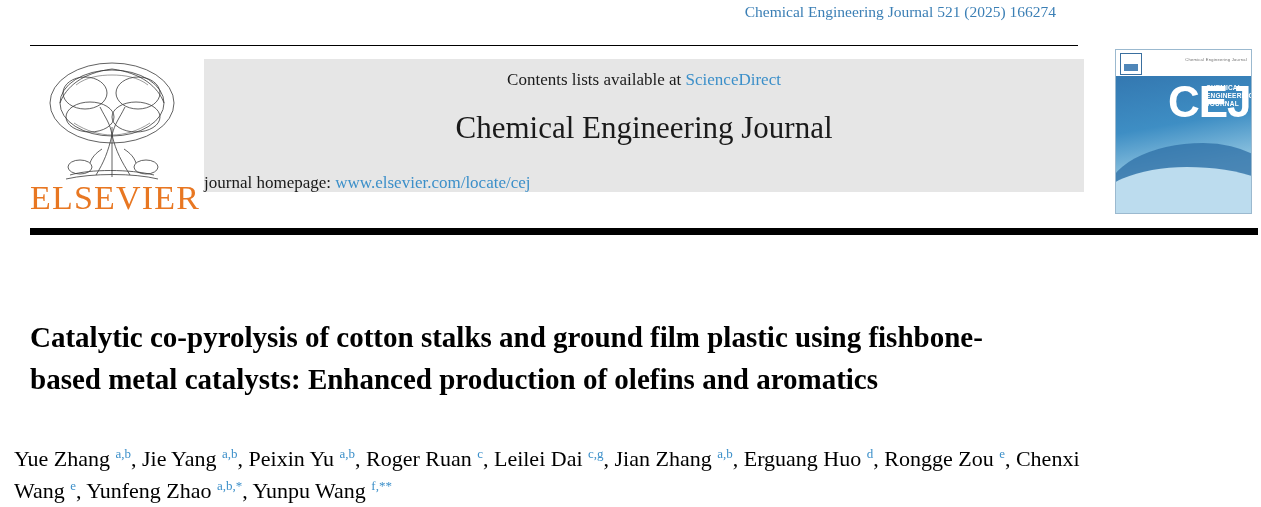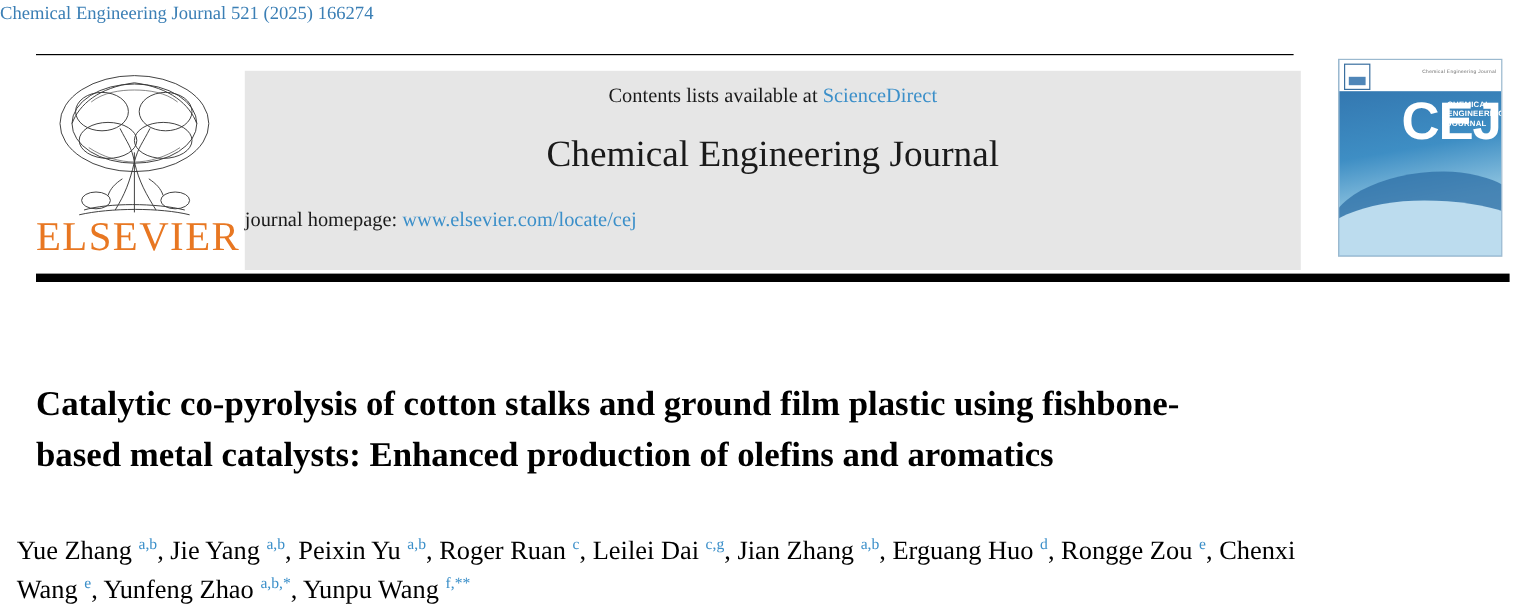--- a/index.html
+++ b/index.html
@@ -18,21 +18,21 @@
     width: 1261px;
     height: 507px;
   }
 
   
   .running-head {
     position: absolute;
     top: 3px;
     left: 0;
     width: 1056px;
-    text-align: left;
+    text-align: right;
     font-size: 15.5px;
     color: #3b7fb5;
     font-family: "Liberation Serif", serif;
   }
 
   
   .top-rule {
     position: absolute;
     top: 45px;
     left: 30px;
@@ -71,21 +71,21 @@
     letter-spacing: 1.2px;
     color: #e87722;
   }
 
   
   .contents-box {
     position: absolute;
     left: 174px;
     top: 2px;
     width: 880px;
-    height: 166px;
+    height: 133px;
     background: #e6e6e6;
     box-sizing: border-box;
     padding-top: 6px;
   }
   .contents-line {
     text-align: center;
     font-size: 17px;
     color: #1a1a1a;
     margin-top: 5px;
   }

